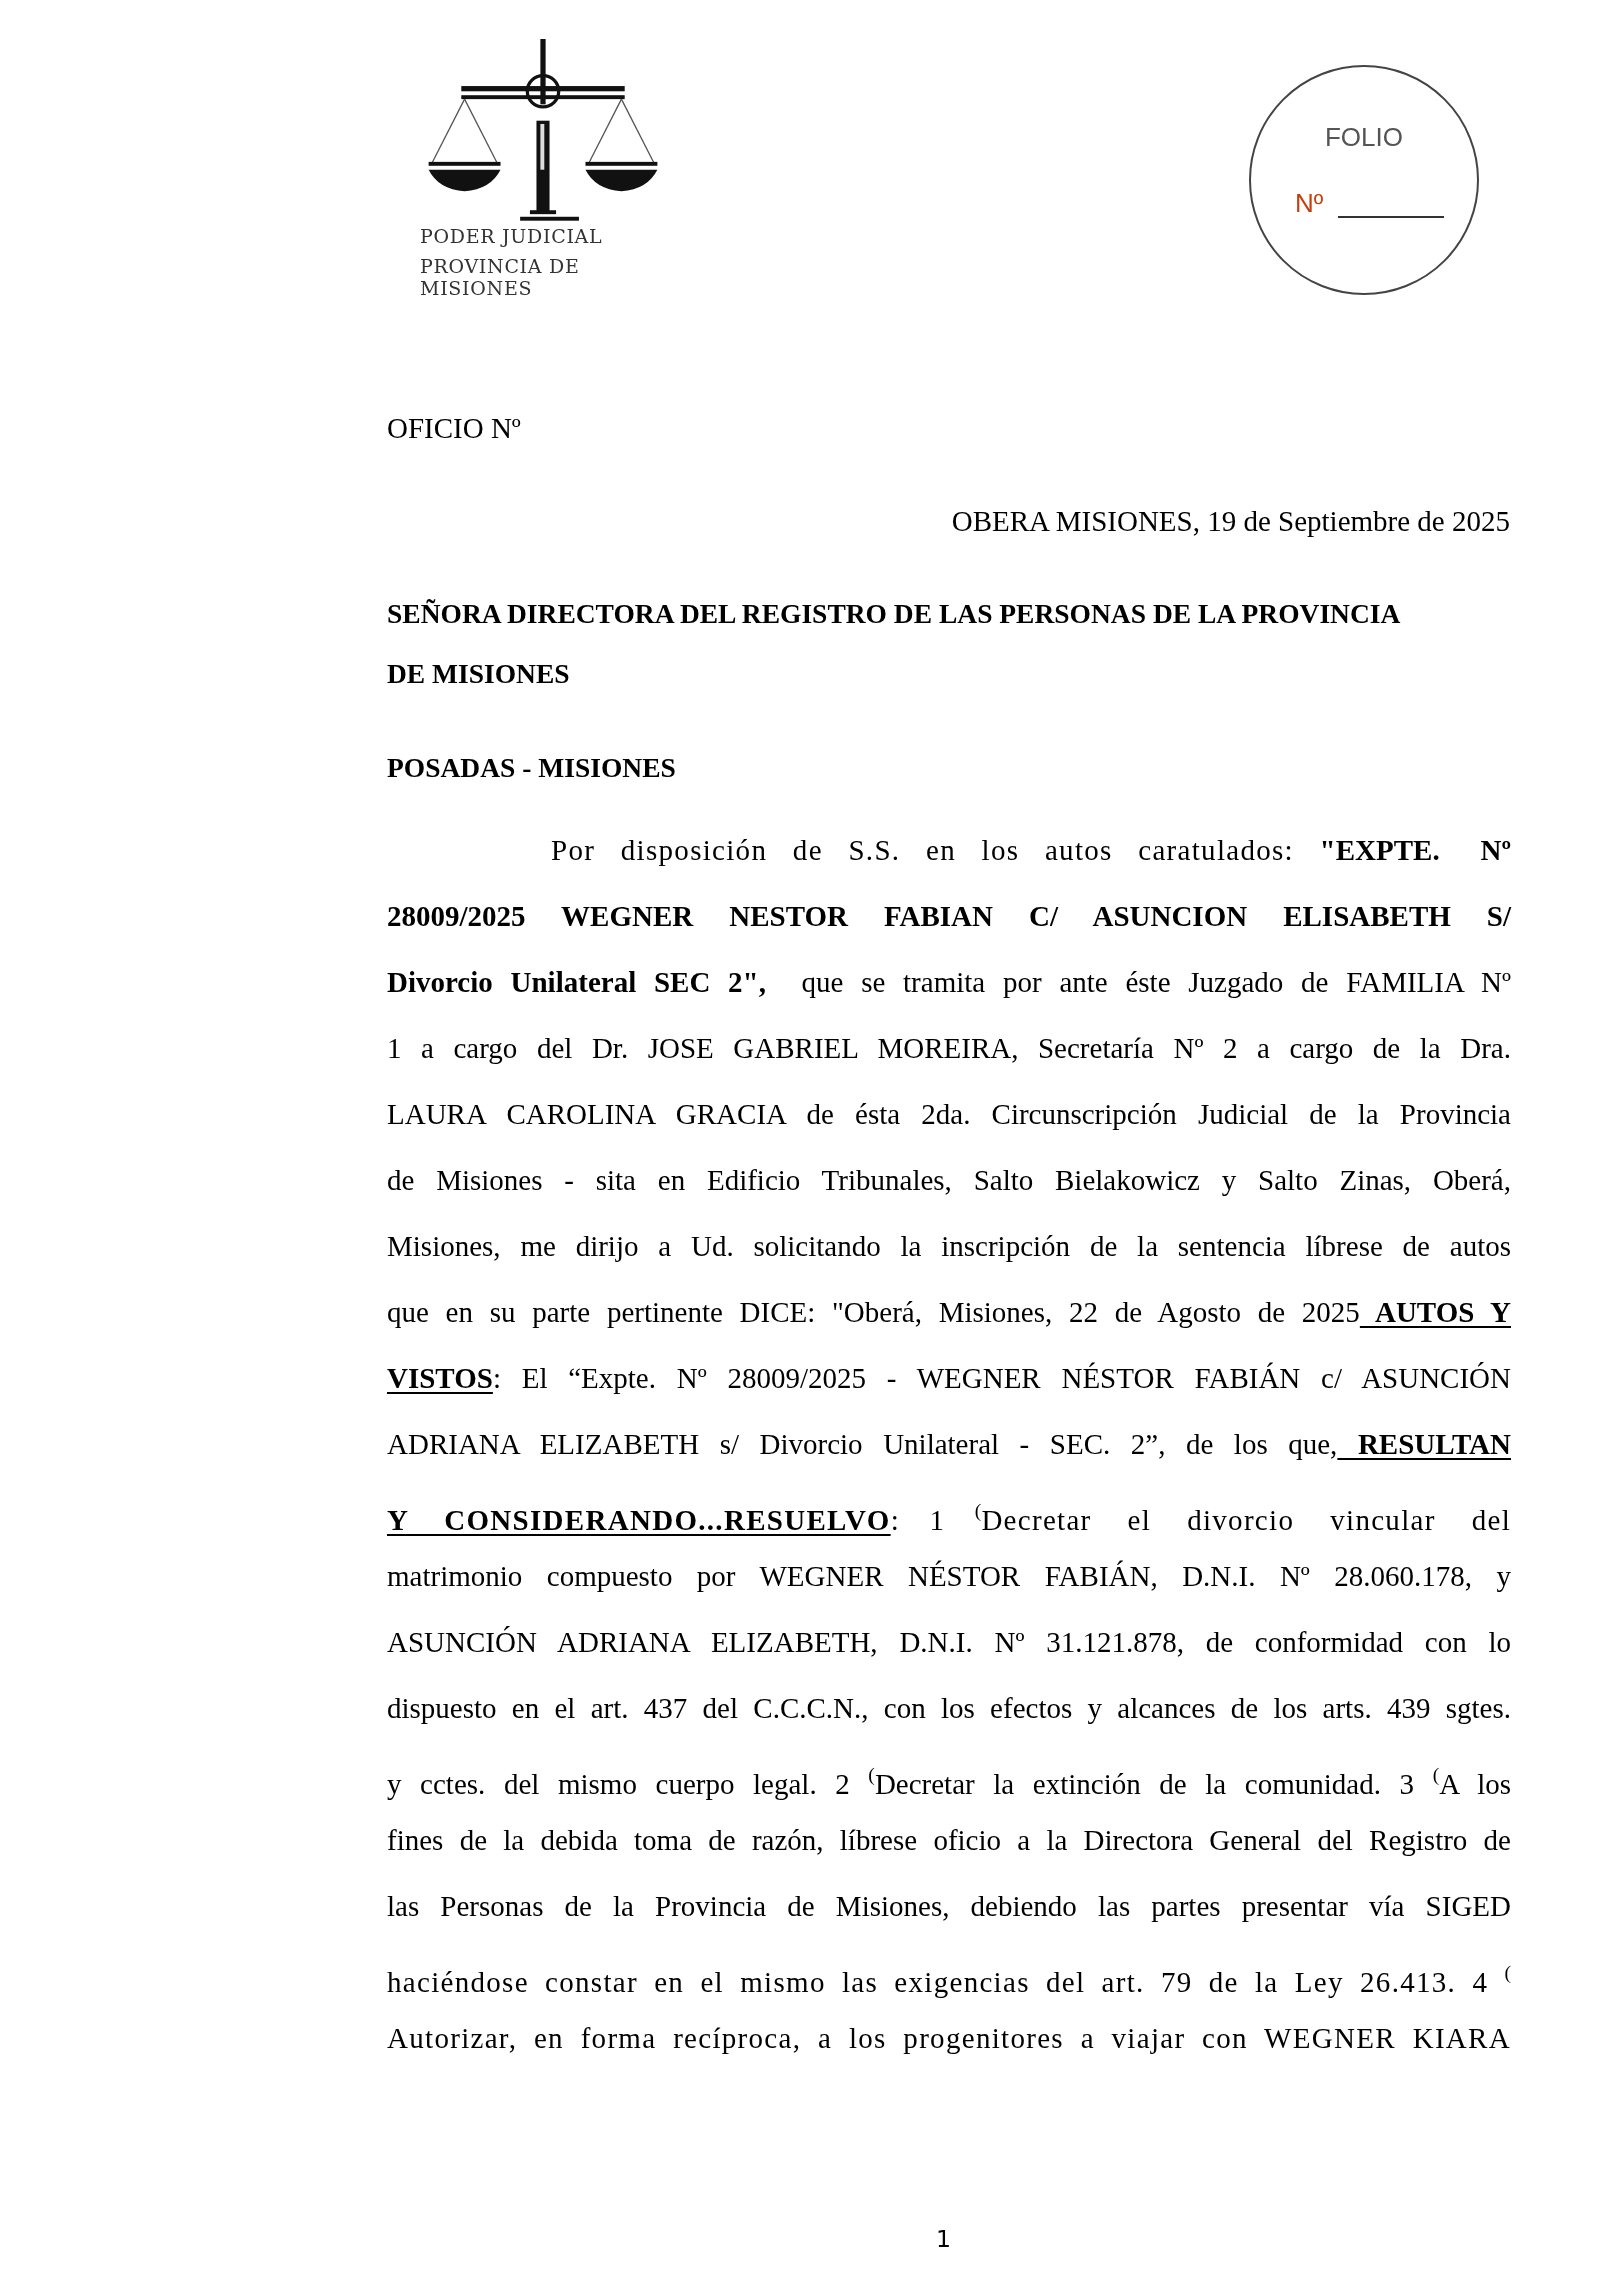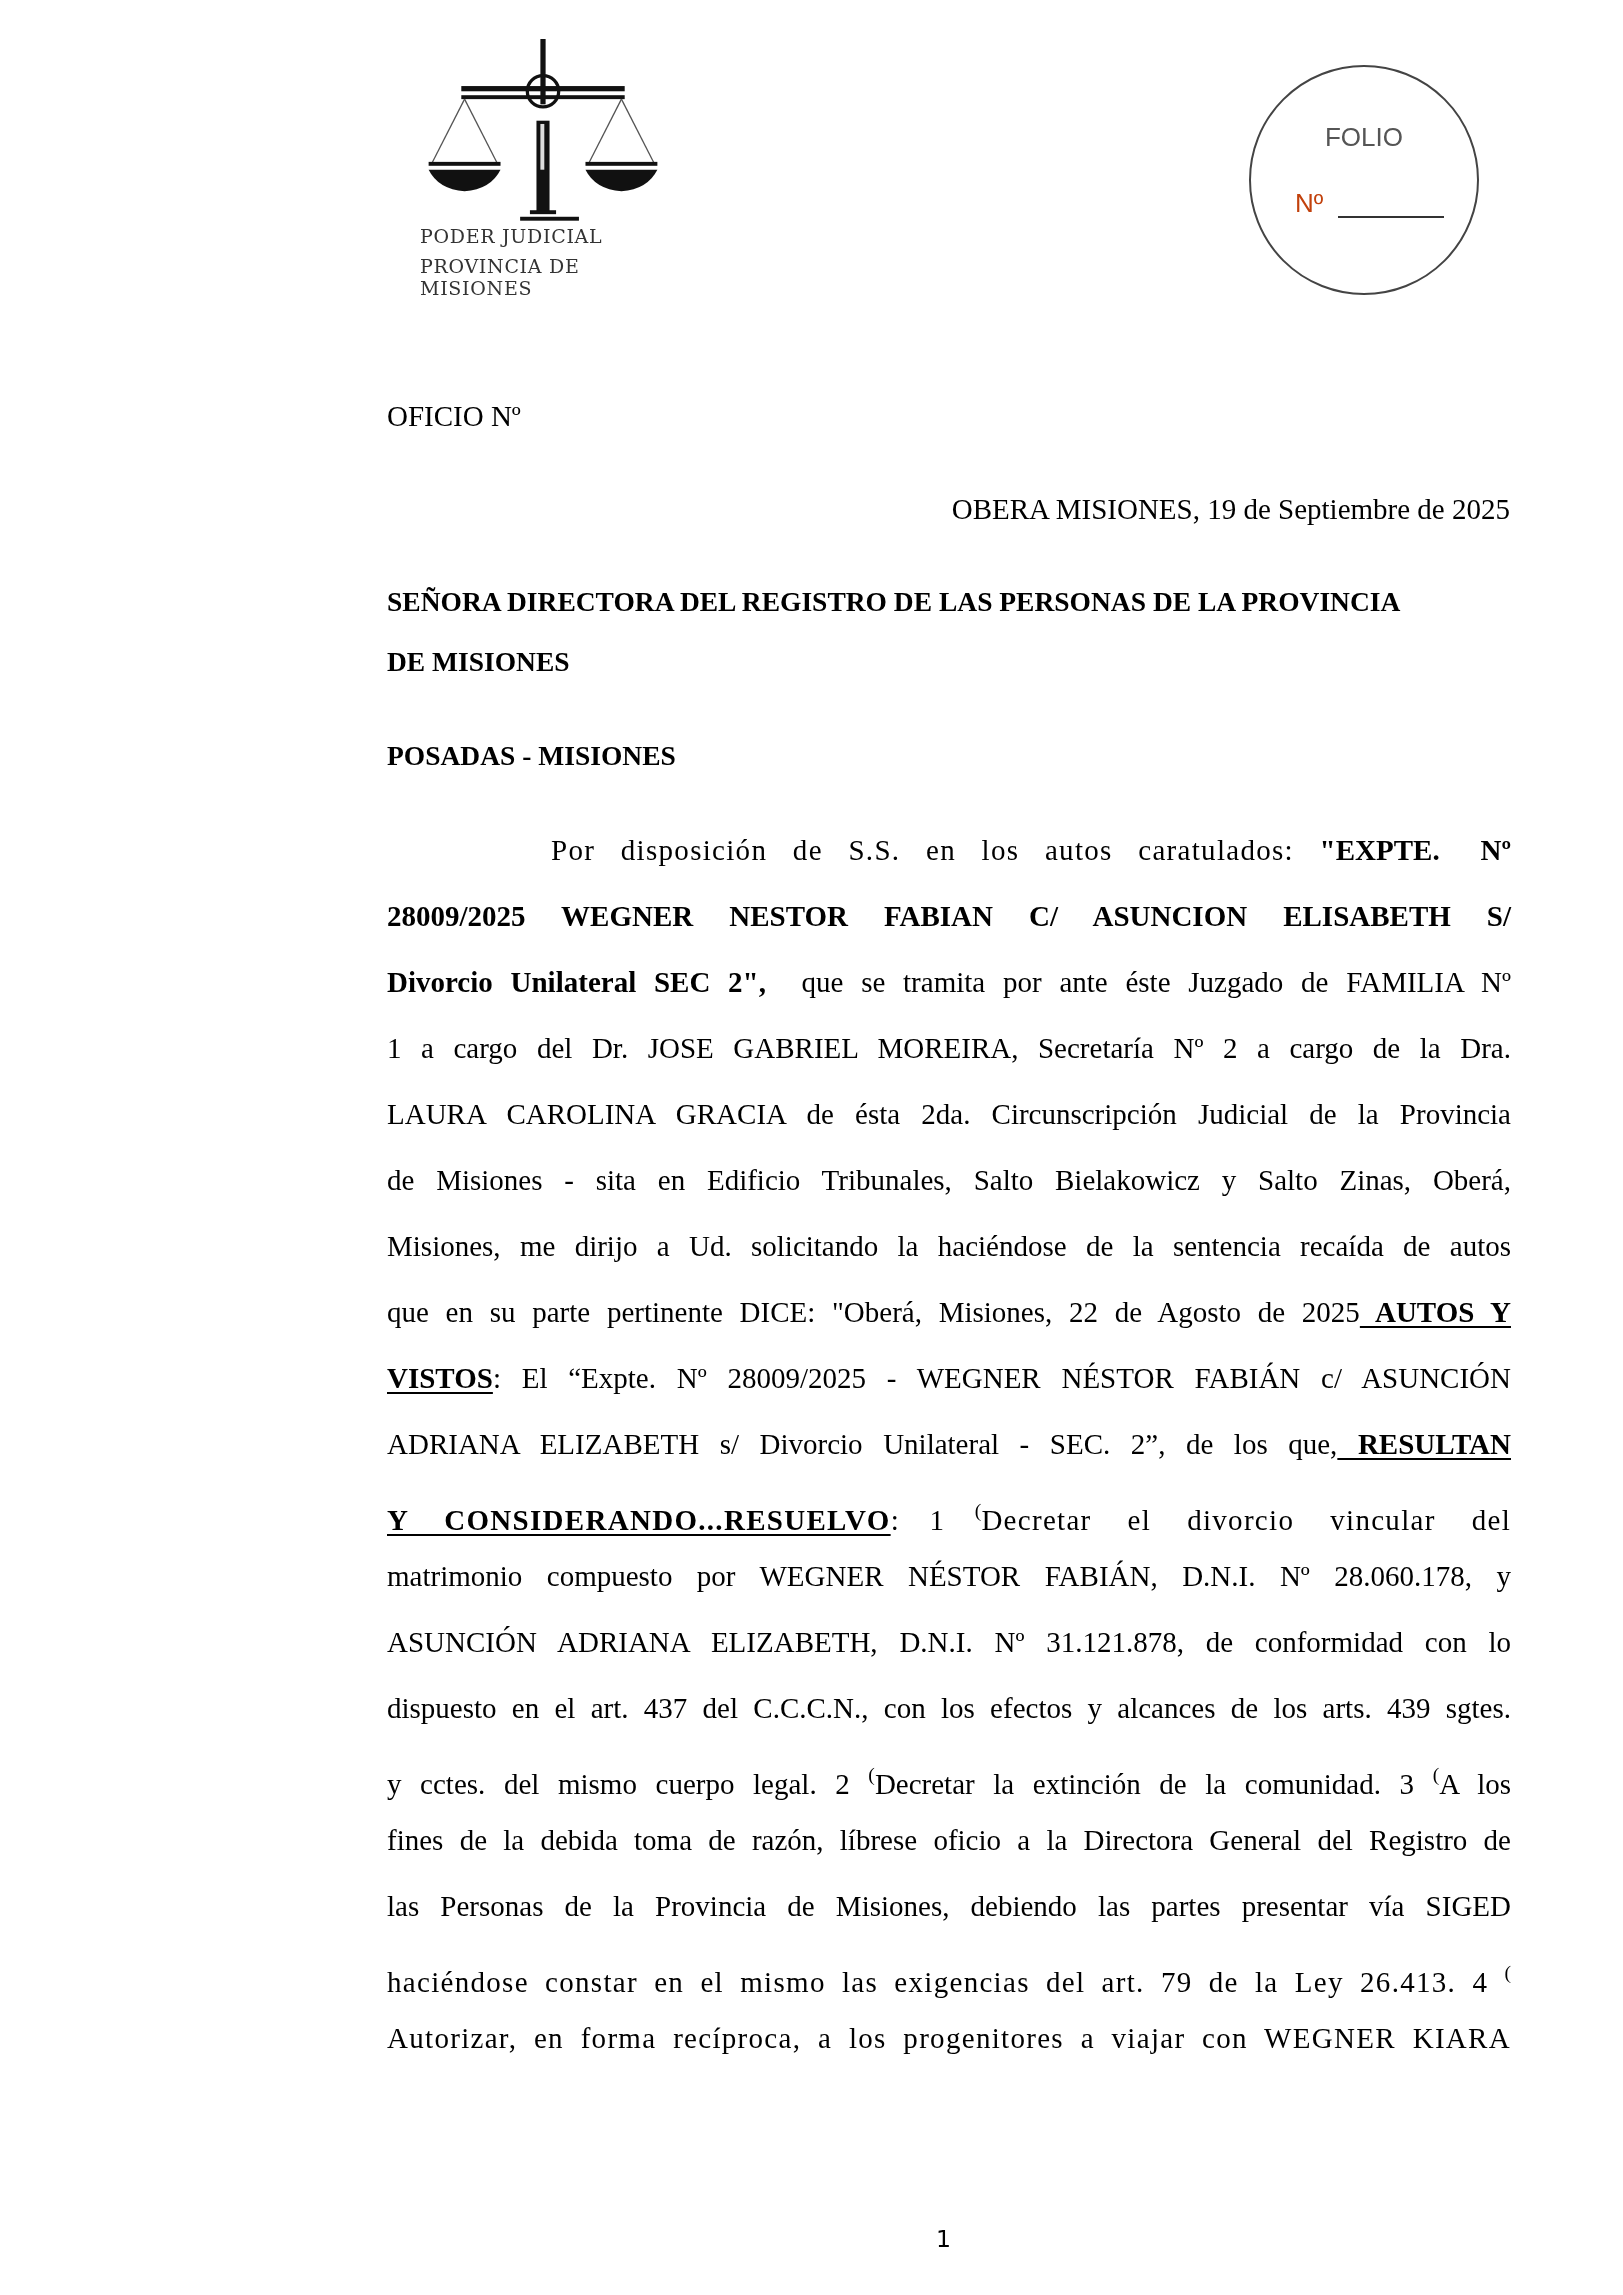--- a/index.html
+++ b/index.html
@@ -17,21 +17,21 @@
   
   .folio { position: absolute; left: 1249px; top: 65px; width: 230px; height: 230px;
            border: 2.6px solid #444; border-radius: 50%; box-sizing: border-box; }
   .folio-title { position: absolute; left: 0; width: 100%; top: 47px; text-align: center;
                  font-family: "Liberation Sans", "DejaVu Sans", sans-serif; font-size: 26px; color: #555; margin-top: 8px; }
   .folio-num { position: absolute; left: 44px; top: 121px; font-family: "Liberation Sans", "DejaVu Sans", sans-serif;
                font-size: 26px; color: #c2410c; }
   .folio-line { position: absolute; left: 87px; top: 149px; width: 106px; height: 2px; background: #333; }
 
   
-  .txt { position: absolute; font-size: 29px; line-height: 1; white-space: nowrap; }
+  .txt { position: absolute; font-size: 29px; line-height: 1; white-space: nowrap; margin-top: 12px; }
   .bold { font-weight: bold; }
   .u { text-decoration: underline; text-decoration-thickness: 2px; text-underline-offset: 3.9px; }
 
   .oficio { left: 387px; top: 402px; }
   .fecha { right: 113px; top: 495px; }
   .dest1 { left: 387px; top: 588px; font-size: 27.5px; }
   .dest2 { left: 387px; top: 648px; font-size: 27.5px; }
   .dest3 { left: 387px; top: 742px; font-size: 27.5px; }
 
   .body-block { position: absolute; left: 387px; width: 1124px; top: 836px; }
@@ -93,21 +93,21 @@
   <div class="txt bold dest2">DE MISIONES</div>
   <div class="txt bold dest3">POSADAS - MISIONES</div>
 
   <div class="body-block" id="body-block">
       <div class="line indent"><span class="sp">Por disposición de S.S. en los autos caratulados: </span><span class="bold">"EXPTE.  Nº</span></div>
       <div class="line"><span class="bold">28009/2025 WEGNER NESTOR FABIAN C/ ASUNCION ELISABETH S/</span></div>
       <div class="line"><span class="bold">Divorcio Unilateral SEC 2",</span><span class="">  que se tramita por ante éste Juzgado de FAMILIA Nº</span></div>
       <div class="line"><span class="">1 a cargo del Dr. JOSE GABRIEL MOREIRA, Secretaría Nº 2 a cargo de la Dra.</span></div>
       <div class="line"><span class="">LAURA CAROLINA GRACIA de ésta 2da. Circunscripción Judicial de la Provincia</span></div>
       <div class="line"><span class="">de Misiones - sita en Edificio Tribunales, Salto Bielakowicz y Salto Zinas, Oberá,</span></div>
-      <div class="line"><span class="">Misiones, me dirijo a Ud. solicitando la haciéndose de la sentencia recaída de autos</span></div>
+      <div class="line"><span class="">Misiones, me dirijo a Ud. solicitando la inscripción de la sentencia líbrese de autos</span></div>
       <div class="line"><span class="">que en su parte pertinente DICE: "Oberá, Misiones, 22 de Agosto de 2025</span><span class="bold u"> AUTOS Y</span></div>
       <div class="line"><span class="bold u">VISTOS</span><span class="">: El “Expte. Nº 28009/2025 - WEGNER NÉSTOR FABIÁN c/ ASUNCIÓN</span></div>
       <div class="line"><span class="">ADRIANA ELIZABETH s/ Divorcio Unilateral - SEC. 2”, de los que,</span><span class="bold u"> RESULTAN</span></div>
       <div class="line"><span class="bold u sp">Y CONSIDERANDO...RESUELVO</span><span class="">: 1 </span><span class="sup">(</span><span class="sp">Decretar el divorcio vincular del</span></div>
       <div class="line"><span class="">matrimonio compuesto por WEGNER NÉSTOR FABIÁN, D.N.I. Nº 28.060.178, y</span></div>
       <div class="line"><span class="">ASUNCIÓN ADRIANA ELIZABETH, D.N.I. Nº 31.121.878, de conformidad con lo</span></div>
       <div class="line"><span class="">dispuesto en el art. 437 del C.C.C.N., con los efectos y alcances de los arts. 439 sgtes.</span></div>
       <div class="line"><span class="">y cctes. del mismo cuerpo legal. 2 </span><span class="sup">(</span><span class="">Decretar la extinción de la comunidad. 3 </span><span class="sup">(</span><span class="">A los</span></div>
       <div class="line"><span class="">fines de la debida toma de razón, líbrese oficio a la Directora General del Registro de</span></div>
       <div class="line"><span class="">las Personas de la Provincia de Misiones, debiendo las partes presentar vía SIGED</span></div>

